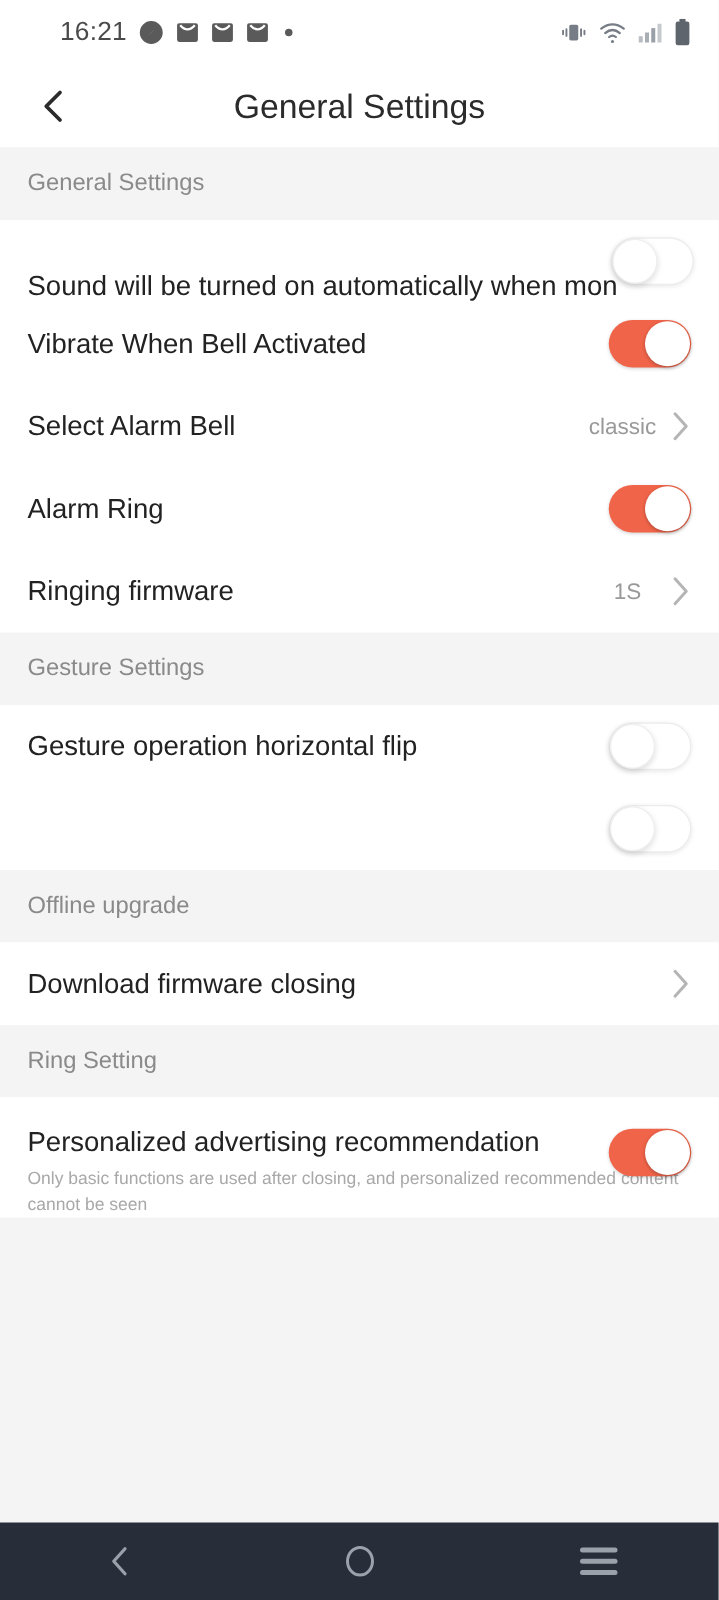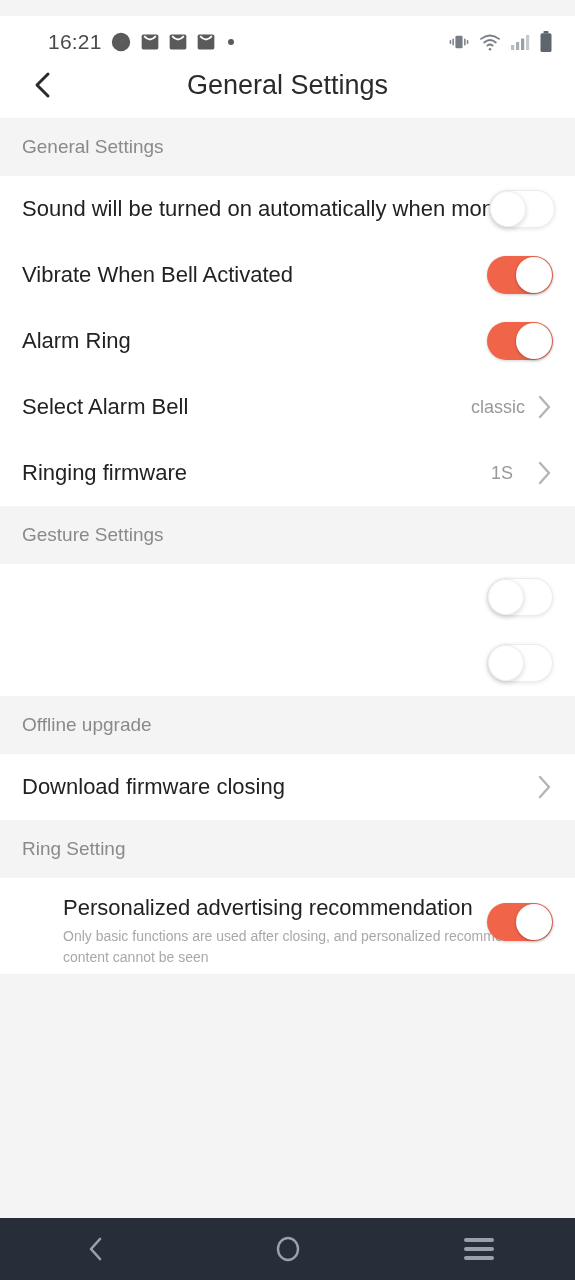--- a/index.html
+++ b/index.html
@@ -13,21 +13,21 @@
   }
   .phone {
     position: relative;
     width: 575px;
     height: 1280px;
     background: #f4f4f4;
   }
 
   
   .statusbar {
-    position: absolute; top: 16px; left: 0;
+    position: absolute; top: 0; left: 0;
     width: 575px; height: 52px;
     background: #ffffff;
     display: flex; align-items: center;
     padding: 0 22px 0 48px;
   }
   .sb-left { display: flex; align-items: center; gap: 8px; }
   .sb-time {
     font-size: 21px; color: #4a4a4a; letter-spacing: 0.2px;
     font-family: "Liberation Sans", sans-serif;
   }
@@ -76,21 +76,21 @@
   }
   .section-body { background: #ffffff; }
 
   .row {
     position: relative;
     height: 66px;
     display: flex; align-items: center;
     padding: 0 22px;
     background: #ffffff;
   }
-  .row.tall { height: 96px; align-items: center; padding-top: 10px; margin-left: 41px; }
+  .row.tall { height: 96px; align-items: flex-end; padding-top: 10px; }
   .row-label {
     font-size: 22px;
     color: #222222;
     white-space: nowrap;
     line-height: 1.25;
   }
   .row-sub {
     font-size: 14px;
     color: #a8a8a8;
     line-height: 1.5;
@@ -138,21 +138,21 @@
     box-shadow: 0 1px 4px rgba(0,0,0,0.10);
   }
   .toggle.off .knob {
     left: -0.5px; top: -0.5px;
     border: 1.5px solid #efefef;
     background: #ffffff;
     box-shadow: 0 2px 5px rgba(0,0,0,0.14);
   }
 
   
-  .row.overlap { overflow: hidden; }
+  .row.overlap { overflow: hidden; align-items: flex-end; }
   .row.overlap .row-label { max-width: 575px; }
   .row.overlap .row-right {
     position: absolute; right: 20px; top: 50%;
     transform: translateY(-50%);
     margin-left: 0;
   }
   .row.adrow .row-right {
     position: absolute; right: 22px; top: 44px;
     transform: translateY(-50%);
     margin-left: 0;
@@ -278,59 +278,62 @@
         </div>
         <div class="row-right">
           <div class="toggle on">
             <span class="knob"></span>
           </div>
         </div>
       </div>
 
       <div class="row">
         <div class="row-left">
-          <span class="row-label">Alarm Ring</span>
-        </div>
-        <div class="row-right">
-          <div class="toggle on">
-            <span class="knob"></span>
-          </div>
-        </div>
-      </div>
-
-      <div class="row">
-        <div class="row-left">
           <span class="row-label">Select Alarm Bell</span>
         </div>
         <div class="row-right">
           <span class="row-value">classic</span>
           <svg class="chev" width="16" height="26" viewBox="0 0 16 26">
             <path d="M3 3 L12 13 L3 23" stroke="#b5b5b5" stroke-width="2.4" fill="none" stroke-linecap="round" stroke-linejoin="round"></path>
           </svg>
         </div>
       </div>
 
       <div class="row">
         <div class="row-left">
+          <span class="row-label">Alarm Ring</span>
+        </div>
+        <div class="row-right">
+          <div class="toggle on">
+            <span class="knob"></span>
+          </div>
+        </div>
+      </div>
+
+      <div class="row">
+        <div class="row-left">
           <span class="row-label">Ringing firmware</span>
         </div>
         <div class="row-right">
           <span class="row-value">1S</span>
           <svg class="chev" width="16" height="26" viewBox="0 0 16 26" style="margin-left:12px;">
             <path d="M3 3 L12 13 L3 23" stroke="#b5b5b5" stroke-width="2.4" fill="none" stroke-linecap="round" stroke-linejoin="round"></path>
           </svg>
         </div>
       </div>
 
     </div>
 
     <div class="section-header">Gesture Settings</div>
     <div class="section-body">
 
       <div class="row">
+        <div class="row-left">
+          <span class="row-label">Gesture operation horizontal flip</span>
+        </div>
         <div class="row-right">
           <div class="toggle off">
             <span class="knob"></span>
           </div>
         </div>
       </div>
 
       <div class="row">
         <div class="row-right">
           <div class="toggle off">

